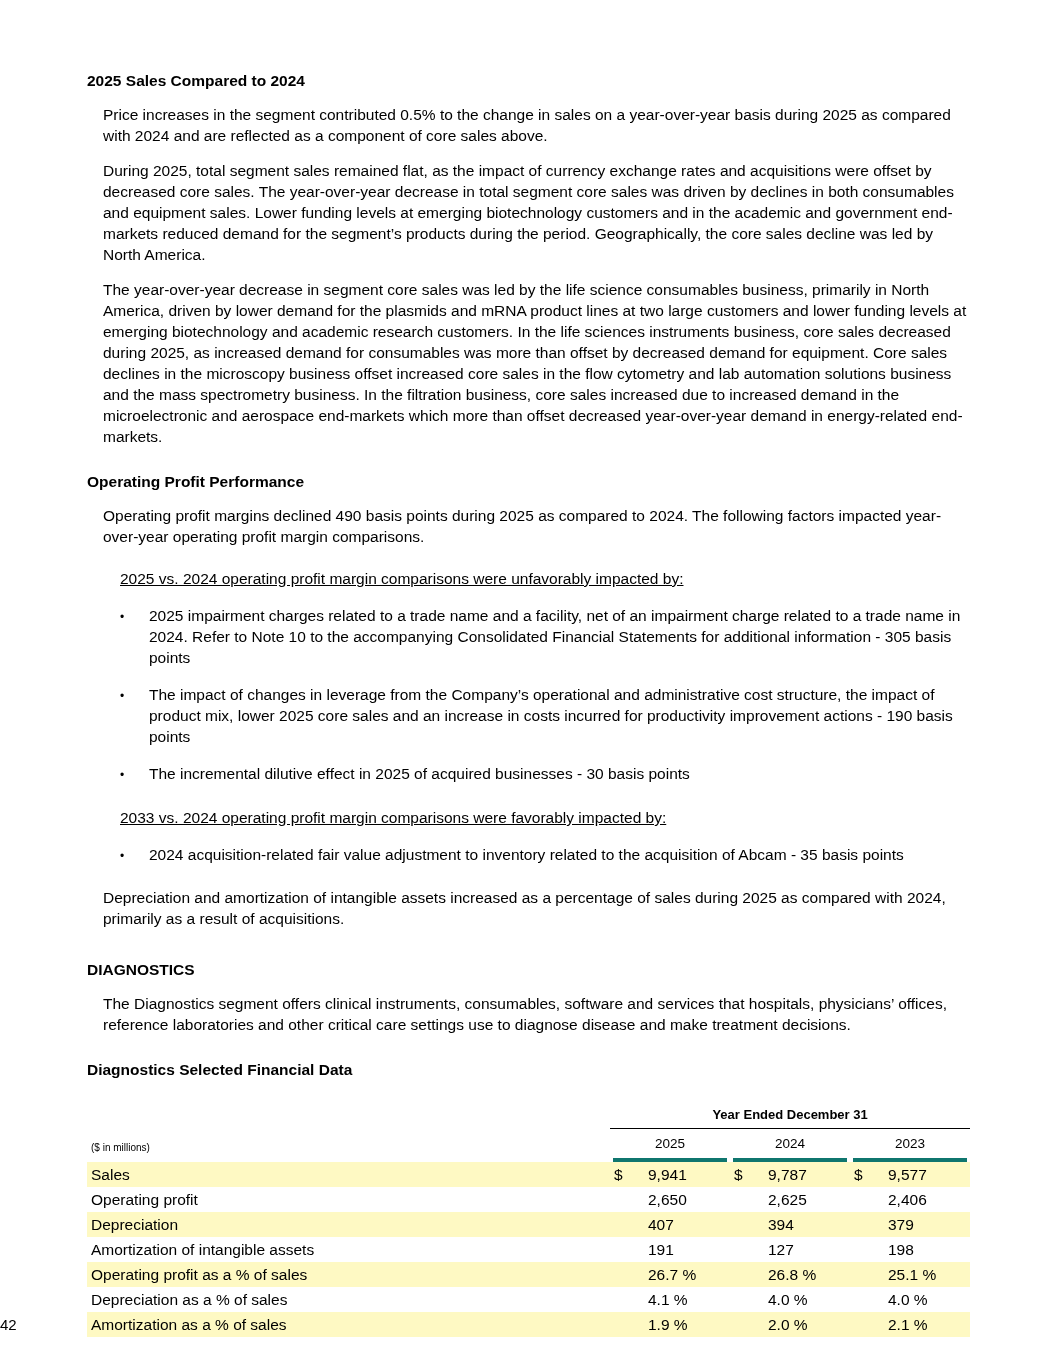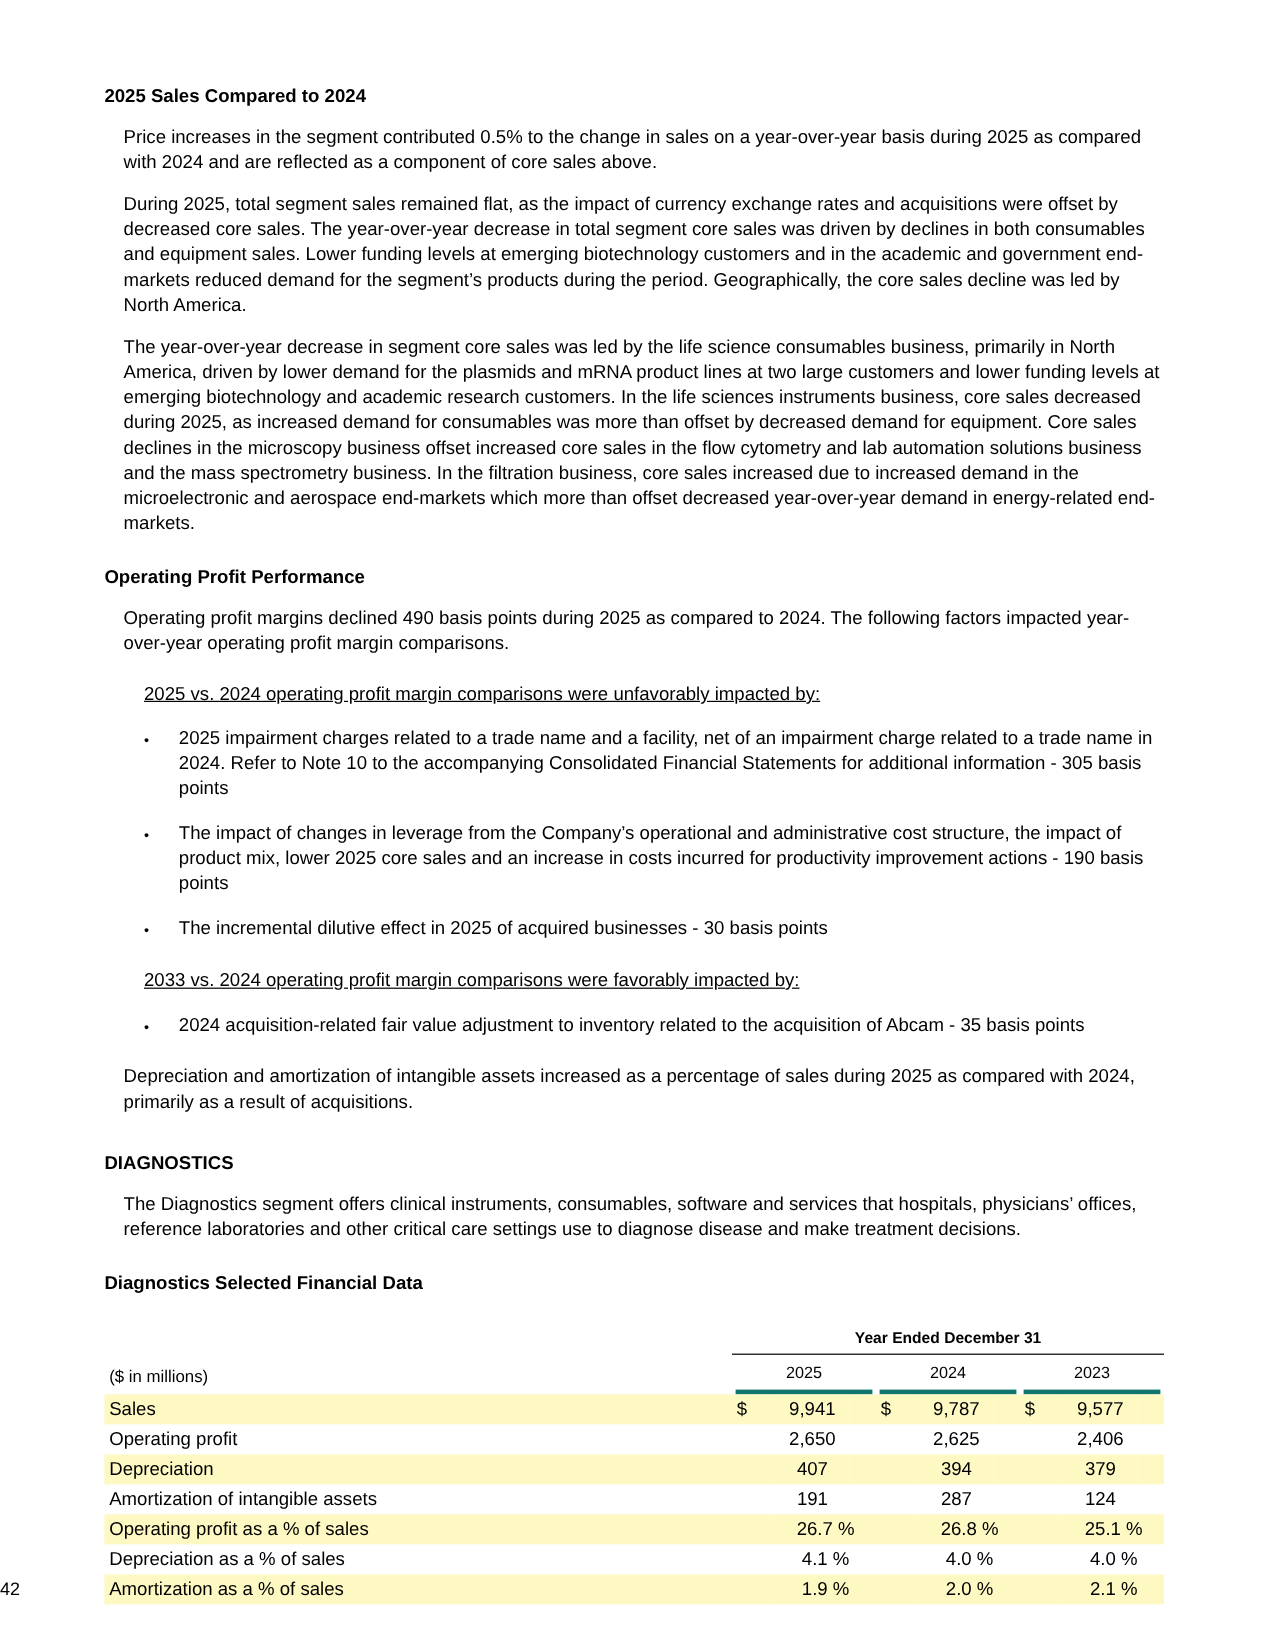--- a/index.html
+++ b/index.html
@@ -49,40 +49,40 @@
 
   .group-header-cell { padding-bottom: 0; }
   .group-header-inner {
     border-bottom: 1px solid #000;
     font-weight: bold;
     font-size: 13px;
     text-align: center;
     padding-bottom: 3px;
   }
   .caption-cell {
-    font-size: 14px;
+    font-size: 10px;
     padding: 4px 0 4px 4px;
     text-align: left;
     vertical-align: bottom;
   }
   .year-header-cell { padding-top: 4px; }
   .year-header-inner {
     border-bottom: 4px solid #0f766e;
     font-weight: normal;
     font-size: 13.5px;
     text-align: center;
     padding-bottom: 4px;
     margin: 0 3px;
   }
 
   .fin-table tbody td { padding: 3px 2px; line-height: 19px; }
   .fin-table tbody tr.shaded { background: #fef9c3; }
   .cell-label { text-align: left; padding-left: 4px !important; }
   .cell-dollar { text-align: left; padding-left: 4px !important; }
-  .cell-value { text-align: center; }
+  .cell-value { text-align: left; }
   .cell-pct { text-align: right; }
 
   .page-number {
     position: absolute;
     bottom: 34px;
     left: 0;
     right: 0;
     text-align: left;
     font-size: 15px;
   }
@@ -202,24 +202,24 @@
               <td class="cell-dollar"></td>
               <td class="cell-value">379</td>
               <td class="cell-pct"></td>
             </tr>
             <tr>
               <td class="cell-label">Amortization of intangible assets</td>
               <td class="cell-dollar"></td>
               <td class="cell-value">191</td>
               <td class="cell-pct"></td>
               <td class="cell-dollar"></td>
-              <td class="cell-value">287</td>
-              <td class="cell-pct"></td>
-              <td class="cell-dollar"></td>
-              <td class="cell-value">124</td>
+              <td class="cell-value">127</td>
+              <td class="cell-pct"></td>
+              <td class="cell-dollar"></td>
+              <td class="cell-value">198</td>
               <td class="cell-pct"></td>
             </tr>
             <tr class="shaded">
               <td class="cell-label">Operating profit as a % of sales</td>
               <td class="cell-dollar"></td>
               <td class="cell-value" colspan="2">26.7 %</td>
               <td class="cell-dollar"></td>
               <td class="cell-value" colspan="2">26.8 %</td>
               <td class="cell-dollar"></td>
               <td class="cell-value" colspan="2">25.1 %</td>

